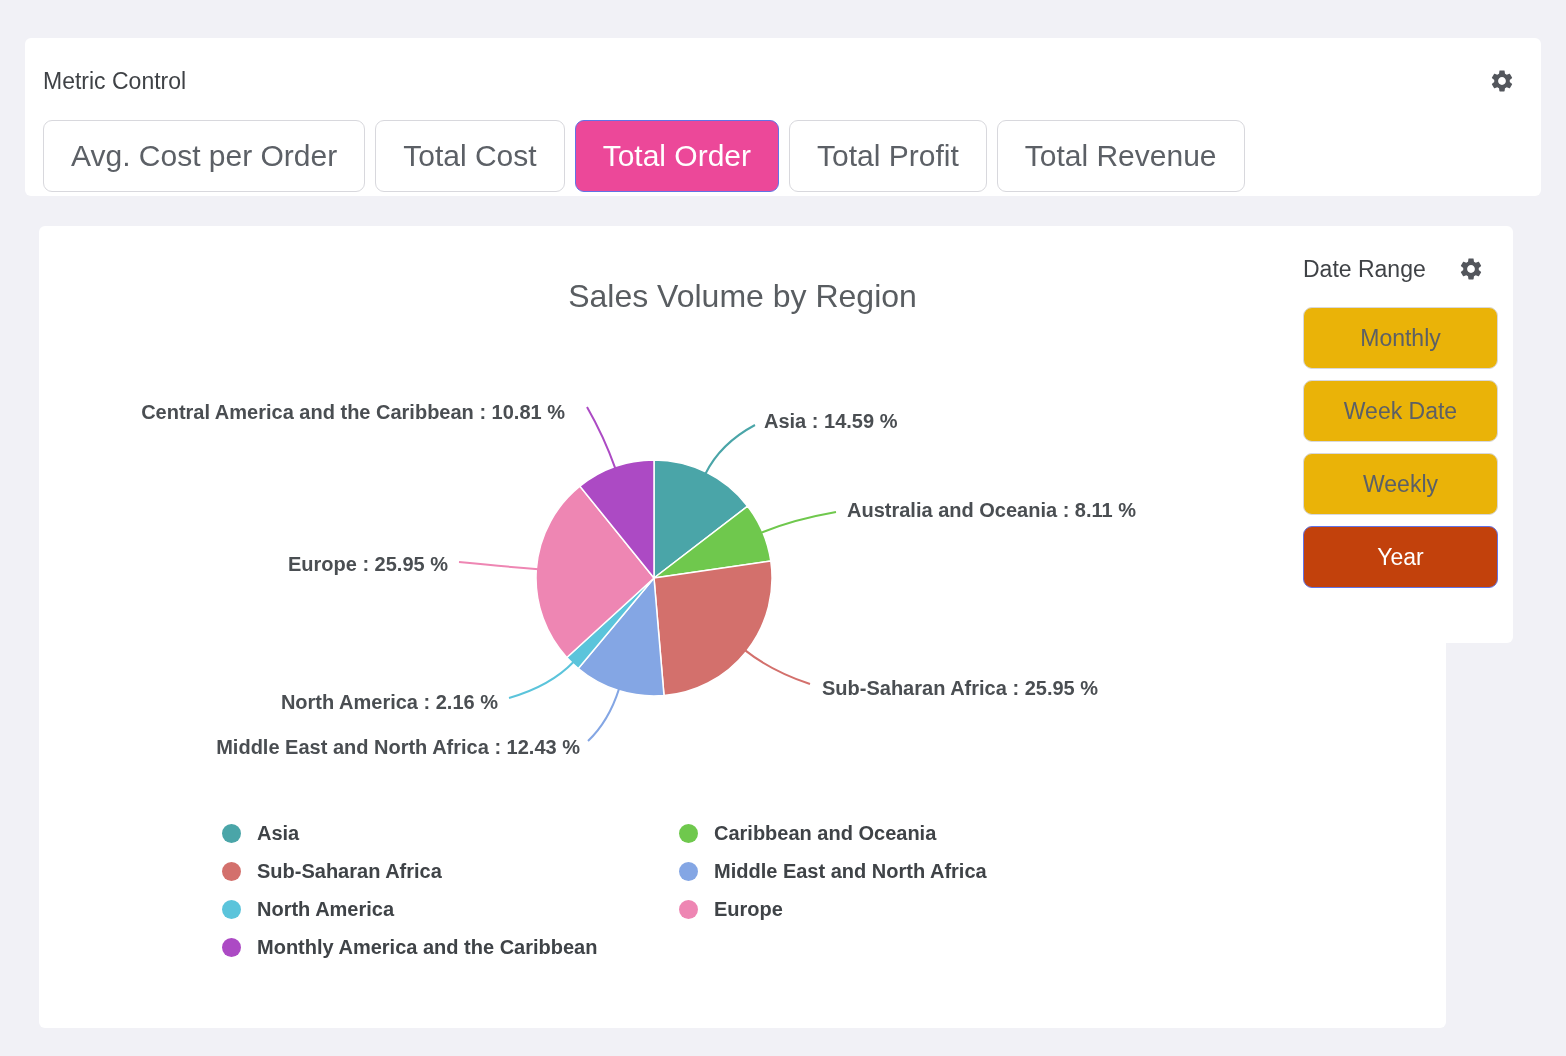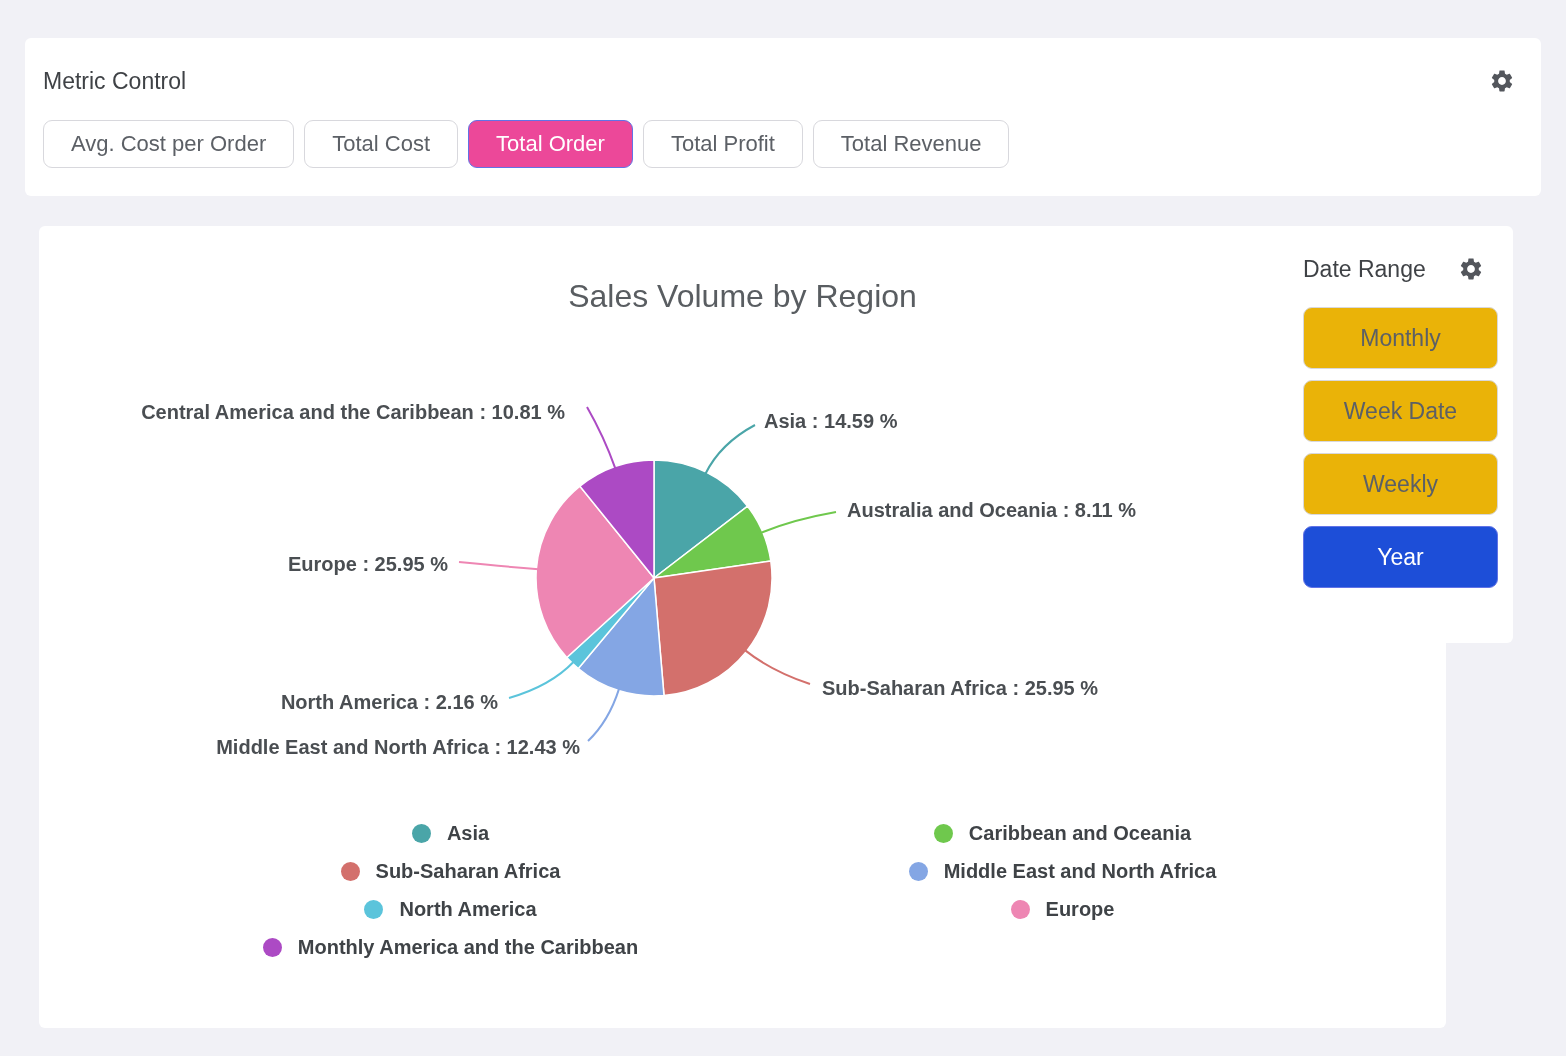--- a/index.html
+++ b/index.html
@@ -24,58 +24,58 @@
   .metric-card .card-head { padding:30px 26px 0 18px; }
   .panel-title {
     margin:0; font-size:23px; font-weight:400; color:#3f4246;
     line-height:26px;
     text-align:right;
   }
   .gear { width:26px; height:26px; display:inline-block; cursor:pointer; flex:0 0 auto; }
   .gear svg { width:26px; height:26px; fill:#53565c; display:block; }
   .btn-row { display:flex; gap:10px; padding:0 18px; margin-top:26px; }
   .pill {
-    height:48px; padding:0 27px;
+    height:72px; padding:0 27px;
     font-family:"Liberation Sans", sans-serif;
-    font-size:22px; color:#5c6066;
+    font-size:30px; color:#5c6066;
     background:#ffffff; border:1px solid #d8d8dd; border-radius:9px;
     cursor:pointer; white-space:nowrap;
   }
   .pill.selected { background:#ec4899; border-color:#6173e6; color:#ffffff; }
 
   
   .chart-card { left:39px; top:226px; width:1407px; height:802px; }
   .chart-gear { position:absolute; top:42px; right:26px; }
   .chart-title {
     margin:52px 0 0; text-align:center;
     font-size:32px; font-weight:400; color:#595d61; line-height:36px;
   }
   #pie { display:block; margin-top:76px; width:1230px; height:390px; }
   .legend {
     margin:34px 0 0 183px;
     display:grid; grid-template-columns:457px auto;
   }
   .legend-item {
     display:flex; align-items:center; height:38px;
-    font-size:20px; font-weight:bold; color:#3f4347; cursor:pointer;justify-content:center;
+    font-size:20px; font-weight:bold; color:#3f4347; cursor:pointer;
   }
   .legend-dot { width:19px; height:19px; border-radius:50%; margin-right:16px; flex:0 0 auto; }
 
   
   .date-card { left:1285px; top:226px; width:228px; height:417px; }
   .date-card .card-head { padding:30px 29px 0 18px; }
   .date-buttons { display:flex; flex-direction:column; gap:11px; margin:25px 15px 0 18px; }
   .date-btn {
     height:62px; width:100%;
     font-family:"Liberation Sans", sans-serif;
     font-size:23px; color:#5c6066;
     background:#eab308; border:1px solid #d8d8dd; border-radius:9px;
     cursor:pointer;
   }
-  .date-btn.selected { background:#1d4ed8; border-color:#6173e6; color:#ffffff; }
+  .date-btn.selected { background:#c2410c; border-color:#6173e6; color:#ffffff; }
 </style>
 </head>
 <body>
 
 <section class="card metric-card">
   <div class="card-head">
     <h2 class="panel-title">Metric Control</h2>
     <span class="gear gear-slot">
         <svg viewBox="0 0 24 24">
           <path d="M19.14 12.94c.04-.3.06-.61.06-.94 0-.32-.02-.64-.07-.94l2.03-1.58c.18-.14.23-.41.12-.61l-1.92-3.32c-.12-.22-.37-.29-.59-.22l-2.39.96c-.5-.38-1.03-.7-1.62-.94l-.36-2.54c-.04-.24-.24-.41-.48-.41h-3.84c-.24 0-.43.17-.47.41l-.36 2.54c-.59.24-1.13.57-1.62.94l-2.39-.96c-.22-.08-.47 0-.59.22L2.74 8.87c-.12.21-.08.47.12.61l2.03 1.58c-.05.3-.09.63-.09.94s.02.64.07.94l-2.03 1.58c-.18.14-.23.41-.12.61l1.92 3.32c.12.22.37.29.59.22l2.39-.96c.5.38 1.03.7 1.62.94l.36 2.54c.05.24.24.41.48.41h3.84c.24 0 .44-.17.47-.41l.36-2.54c.59-.24 1.13-.56 1.62-.94l2.39.96c.22.08.47 0 .59-.22l1.92-3.32c.12-.22.07-.47-.12-.61l-2.01-1.58zM12 15.6c-1.98 0-3.6-1.62-3.6-3.6s1.62-3.6 3.6-3.6 3.6 1.62 3.6 3.6-1.62 3.6-3.6 3.6z"></path>

